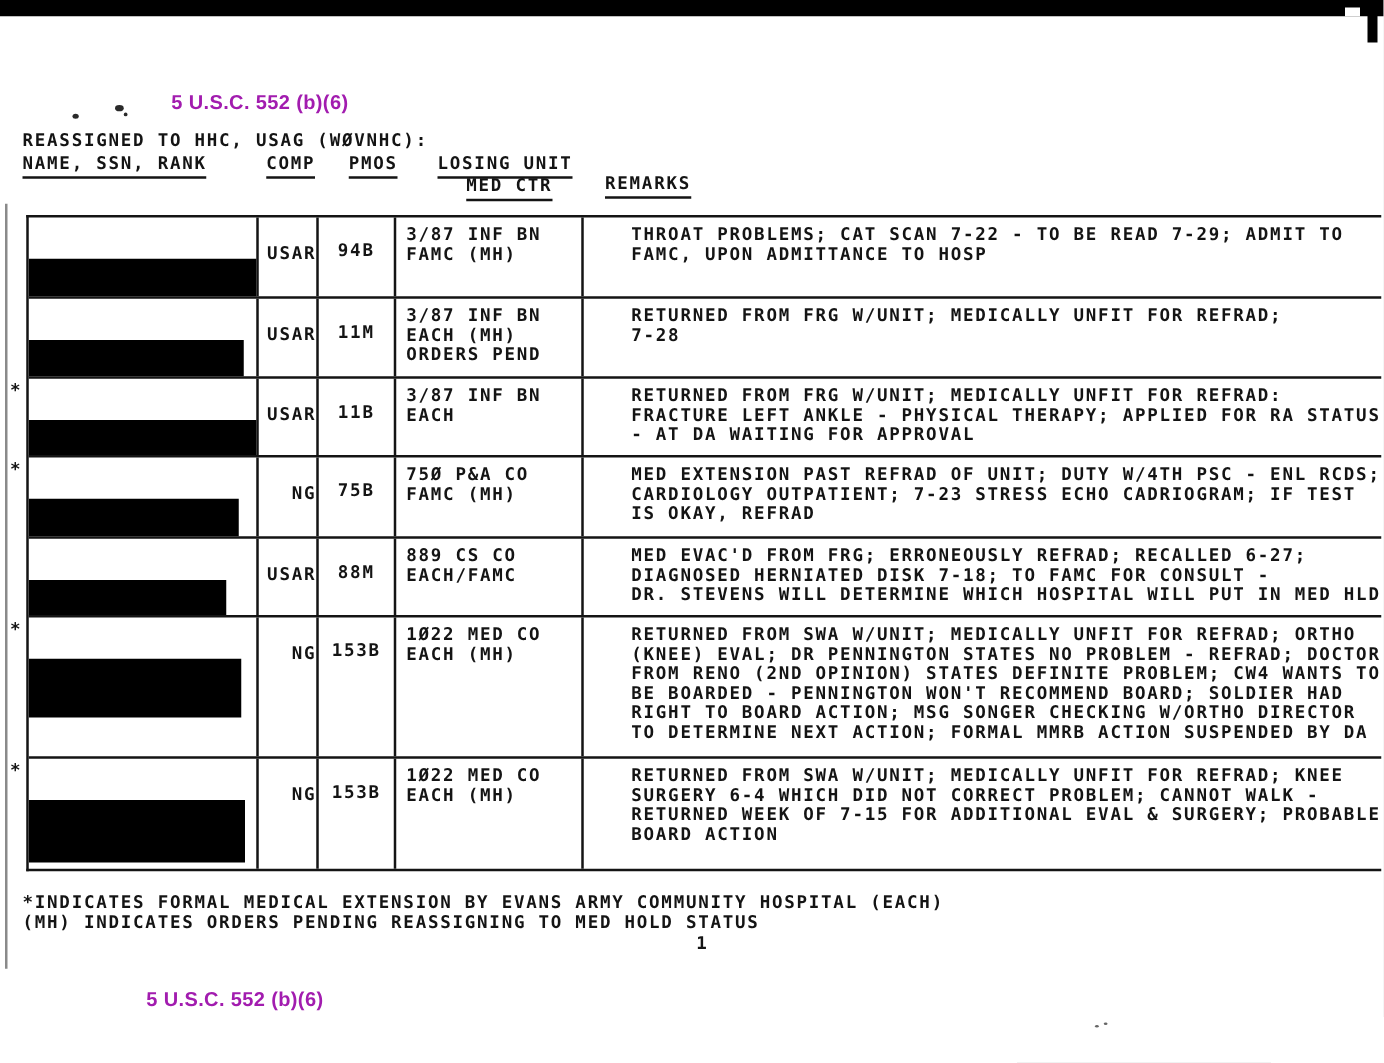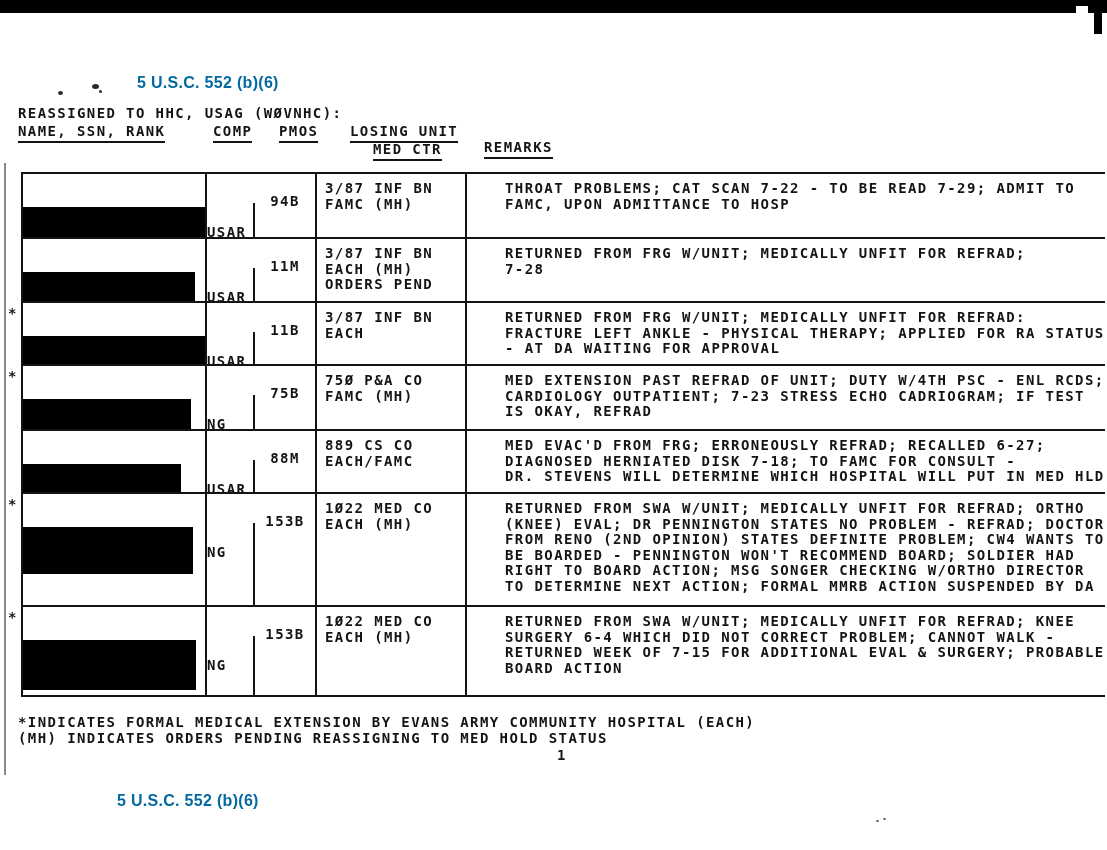--- a/index.html
+++ b/index.html
@@ -2,39 +2,39 @@
 <html><head>
 <meta charset="utf-8">
 <style>
   html,body { margin:0; padding:0; background:#e8e8e8; }
   .page {
     position:relative; width:1107px; height:850px; margin:0 auto;
     background:#ffffff; overflow:hidden;
     font-family:"DejaVu Sans Mono", monospace; color:#141414;
   }
   .t { font:700 14px/15.5px "DejaVu Sans Mono", monospace; letter-spacing:1.4px; white-space:pre; }
-  .stamp { font:700 16px/18px "Liberation Sans", sans-serif; letter-spacing:0.3px; color:#0369a1; white-space:pre; }
+  .stamp { font:700 16px/18px "Liberation Sans", sans-serif; letter-spacing:0.3px; color:#a21caf; white-space:pre; }
   .abs { position:absolute; }
   .ul { display:inline-block; border-bottom:2px solid #141414; padding-bottom:1px; }
 
   
   .scanbar { position:absolute; top:0; left:0; width:1107px; height:13px; background:#000; }
   .scanbar-notch { position:absolute; top:6px; left:1076px; width:12px; height:7px; background:#fff; }
   .scanbar-tick { position:absolute; top:0; left:1094px; width:8px; height:34px; background:#000; }
   .page-edge { position:absolute; left:4px; top:163px; width:2px; height:612px; background:#8a8a8a; }
   .dot { position:absolute; background:#2a2a2a; border-radius:50%; }
 
   
   .dtable { position:absolute; left:21px; top:172px; width:1084px; box-sizing:border-box;
             border:2px solid #141414; border-right:0; }
   .trow { position:relative; display:flex; border-bottom:2px solid #141414; box-sizing:border-box; }
   .trow:last-child { border-bottom:0; }
   .cell { border-right:2px solid #141414; box-sizing:border-box; overflow:hidden; }
   .c-name { width:184px; position:relative; }
-  .c-comp { width:48px; text-align:left; padding-top:22px;margin-top:29px; }
+  .c-comp { width:48px; text-align:right; padding-top:22px; }
   .c-pmos { width:62px; text-align:center; padding-top:20px; }
   .c-unit { width:150px; padding:7px 2px 0 8px; }
   .c-remarks { flex:1; border-right:0; padding:7px 2px 0 10px;margin-left:28px; }
   .redact { background:#000; margin-top:2px; }
   .star { position:absolute; left:-15px; top:3px; }
 </style>
 </head>
 <body>
 
 <div class="page">

